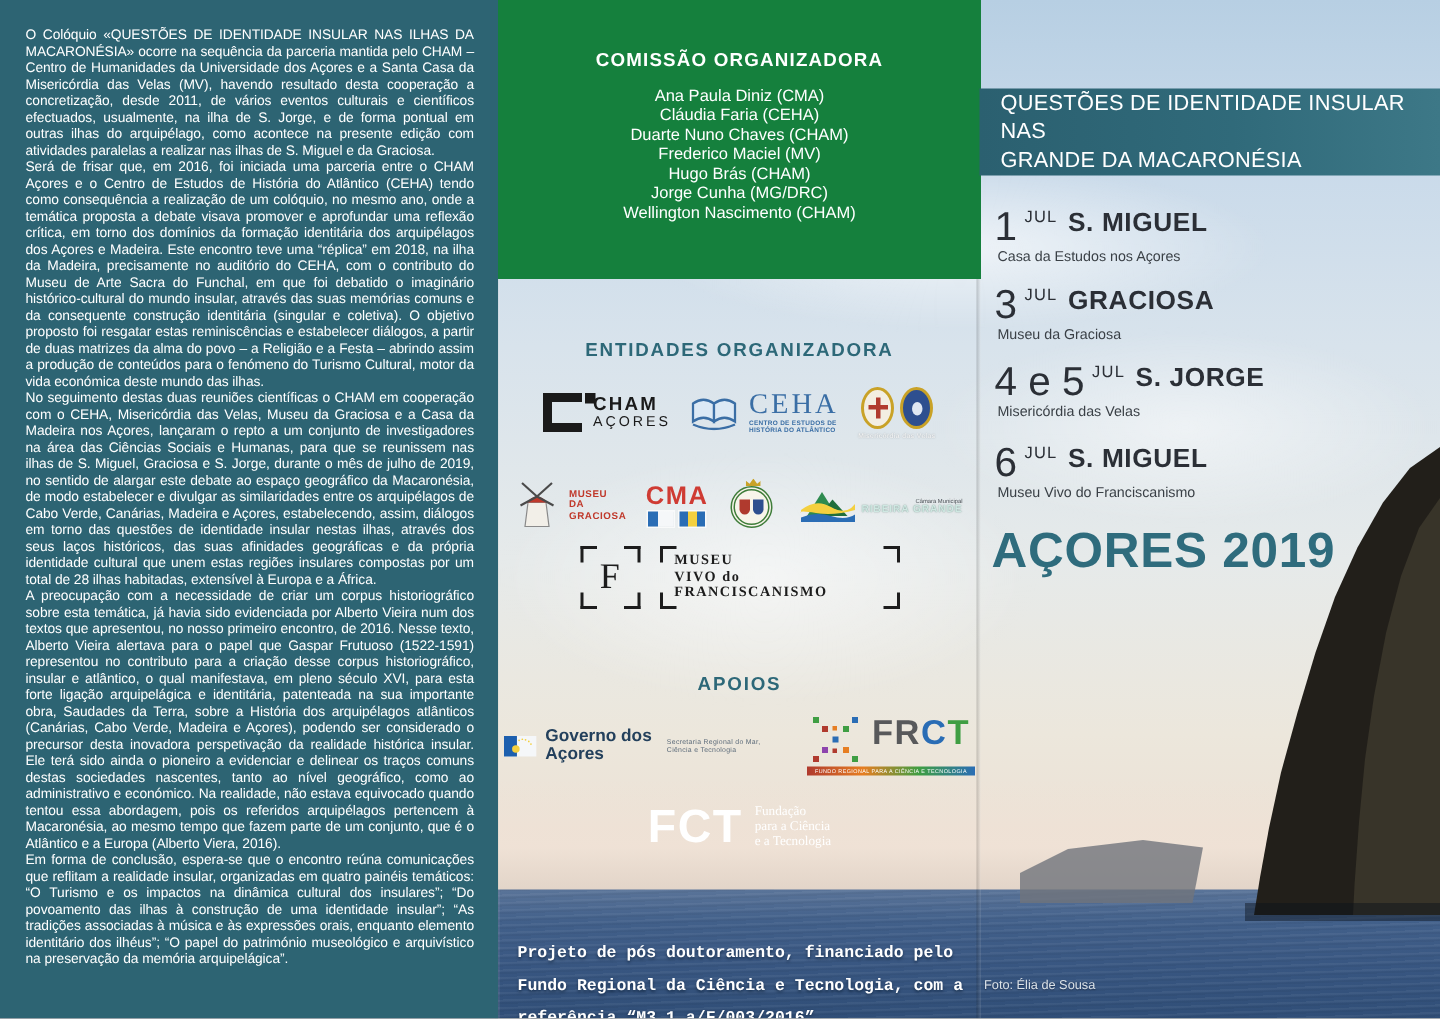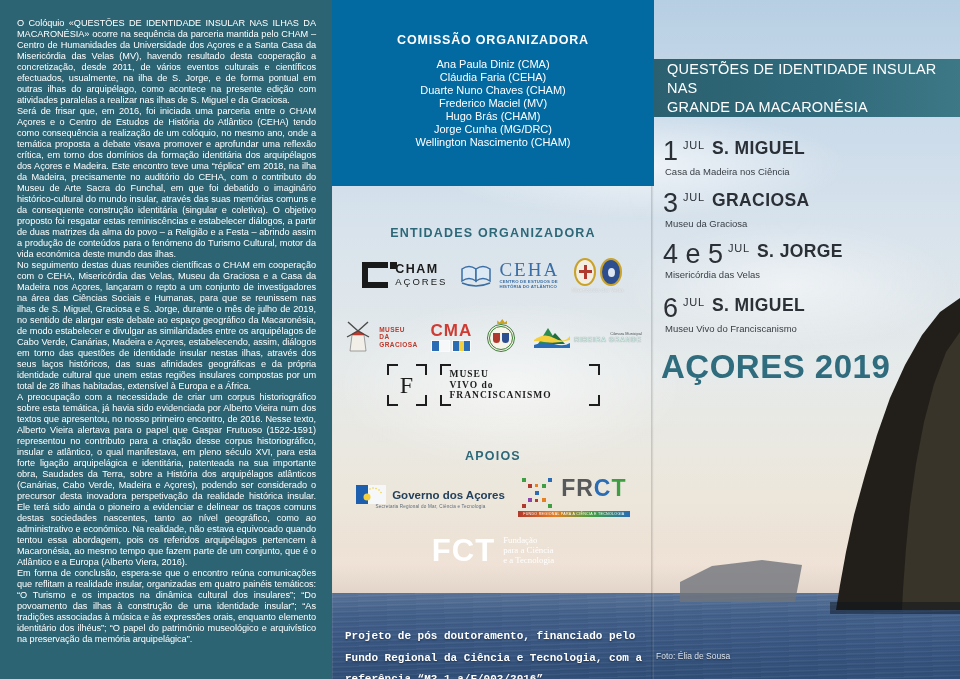--- a/index.html
+++ b/index.html
@@ -32,21 +32,21 @@
 
   
   .panel-left{position:absolute;left:0;top:0;width:332px;height:679px;
       background:#2d6473;color:#fff;box-sizing:border-box;
       padding:18px 16px 10px 17px;text-align:justify;
       font-size:9.2px;line-height:11px;letter-spacing:-.05px;overflow:hidden;}
   .panel-left p{margin:0;}
 
   
   .committee{position:absolute;left:332px;top:0;width:322px;height:186px;
-      background:#0369a1;color:#fff;text-align:center;box-sizing:border-box;}
+      background:#15803d;color:#fff;text-align:center;box-sizing:border-box;}
   .committee h2{margin:33px 0 0;font-size:12.5px;letter-spacing:.8px;font-weight:bold;}
   .members{margin-top:11px;}
   .member{font-size:11px;line-height:13px;}
 
   
   .section-title{position:absolute;left:332px;width:322px;text-align:center;
       color:#2d6878;font-weight:bold;font-size:12.5px;letter-spacing:1.2px;}
   .t-org{top:213px;} .t-apoios{top:436px;}
 
   
@@ -115,21 +115,21 @@
   .cnr.tr{top:0;right:0;border-top:2px solid #1d1d1d;border-right:2px solid #1d1d1d;}
   .cnr.bl{bottom:0;left:0;border-bottom:2px solid #1d1d1d;border-left:2px solid #1d1d1d;}
   .cnr.br{bottom:0;right:0;border-bottom:2px solid #1d1d1d;border-right:2px solid #1d1d1d;}
   .f-box{width:40px;height:42px;}
   .f-letter{font-family:"Liberation Serif",serif;font-size:24px;color:#1d1d1d;}
   .mvf-box{width:160px;height:42px;padding:4px 10px;}
   .mvf-text{font-family:"Liberation Serif",serif;font-weight:bold;font-size:9.5px;
             line-height:10.5px;letter-spacing:1px;color:#1d1d1d;width:100%;text-align:left;}
 
   
-  .gov{display:flex;flex-direction:column;align-items:center;gap:0;}
+  .gov{display:flex;flex-direction:row;align-items:center;gap:0;}
   .gov-top{display:flex;align-items:center;gap:6px;}
   .gov-name{font-size:11.5px;font-weight:bold;color:#23405c;}
   .gov-sub{font-size:4.6px;color:#5c6b7a;letter-spacing:.2px;}
 
   
   .frct{display:flex;flex-direction:column;align-items:center;gap:2px;}
   .frct-top{display:flex;gap:8px;}
   .frct-name{font-size:23px;font-weight:bold;letter-spacing:1px;line-height:23px;}
   .frct-name .lF{color:#58595b;} .frct-name .lR{color:#58595b;}
   .frct-name .lC{color:#2a6db5;} .frct-name .lT{color:#3f9e43;}
@@ -377,21 +377,21 @@
     <span>QUESTÕES DE IDENTIDADE INSULAR  NAS</span>
     <span>GRANDE DA MACARONÉSIA</span>
   </div>
 
   <div class="date-block d1">
     <div class="date-line">
       <span class="day">1</span>
       <span class="mon">JUL</span>
       <span class="place">S. MIGUEL</span>
     </div>
-    <div class="venue">Casa da Madeira nos Ciência</div>
+    <div class="venue">Casa da Estudos nos Açores</div>
   </div>
   <div class="date-block d2">
     <div class="date-line">
       <span class="day">3</span>
       <span class="mon">JUL</span>
       <span class="place">GRACIOSA</span>
     </div>
     <div class="venue">Museu da Graciosa</div>
   </div>
   <div class="date-block d3">

